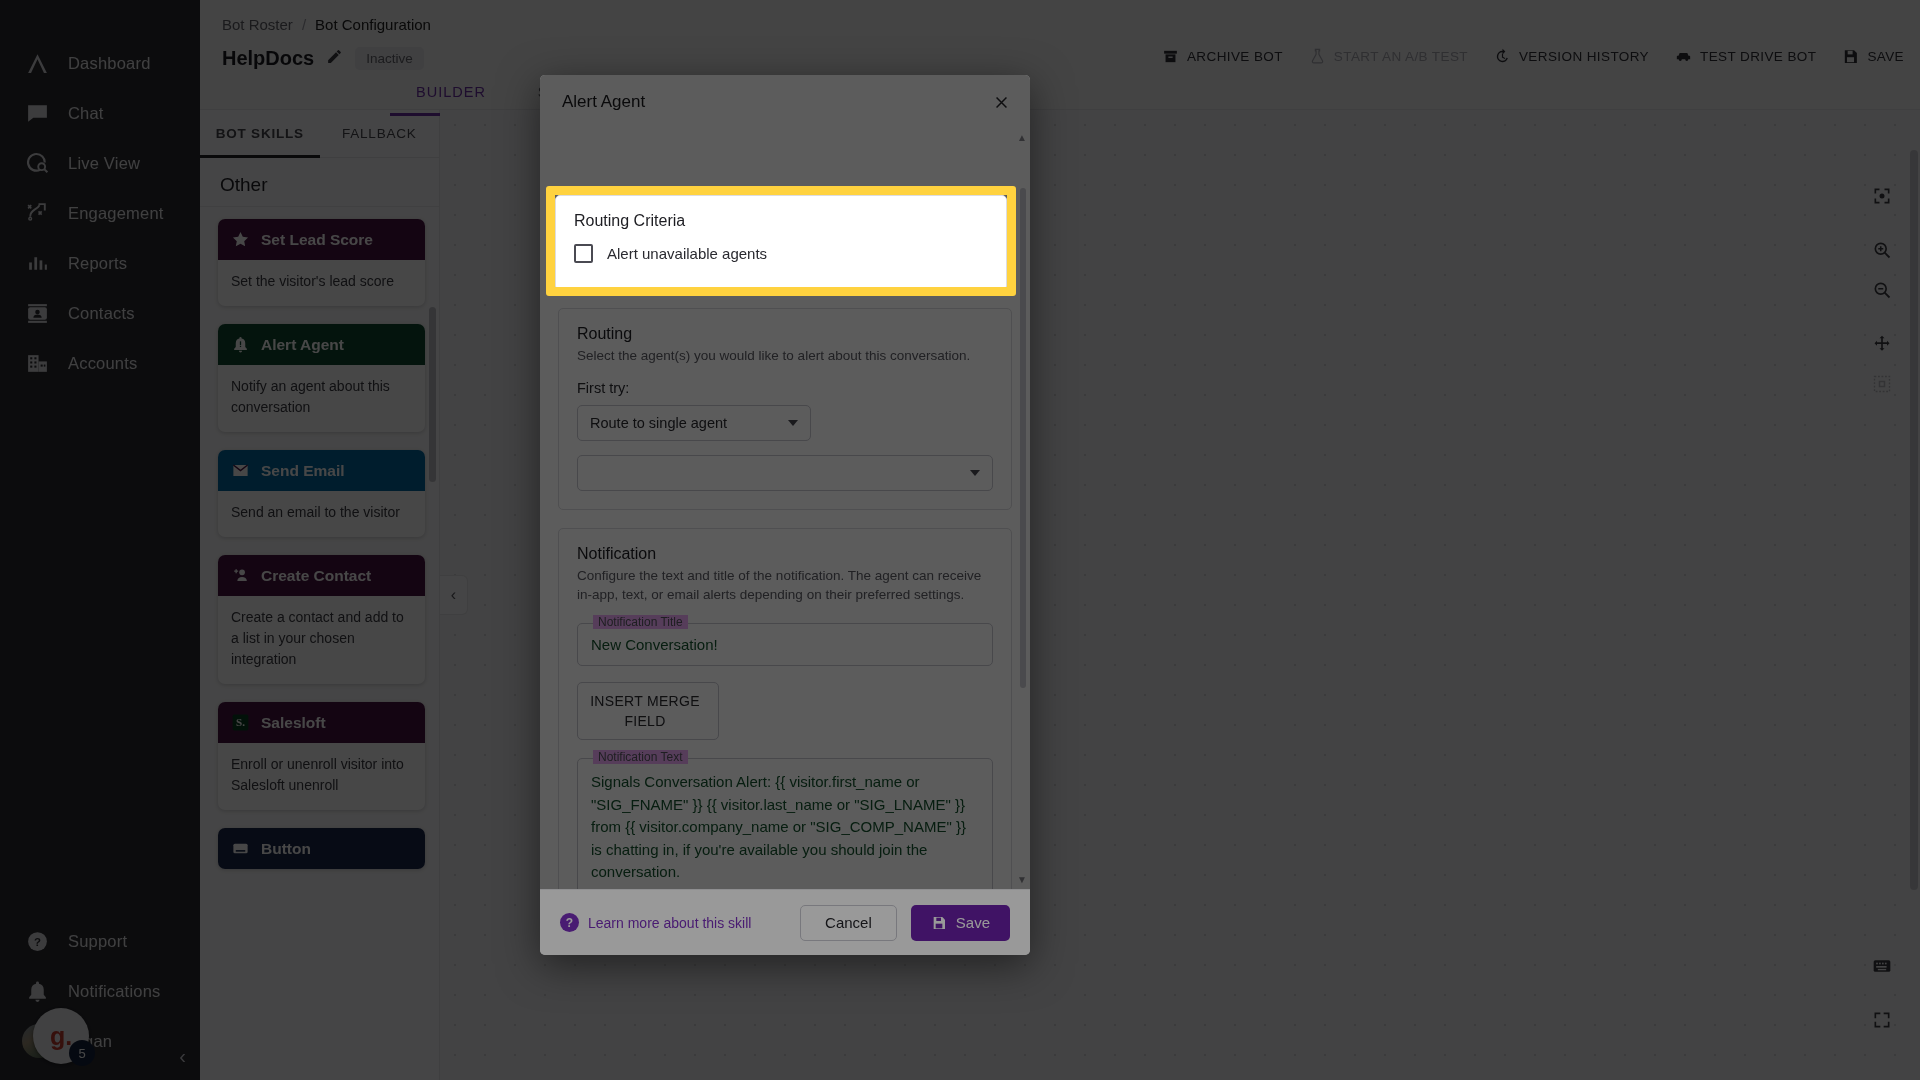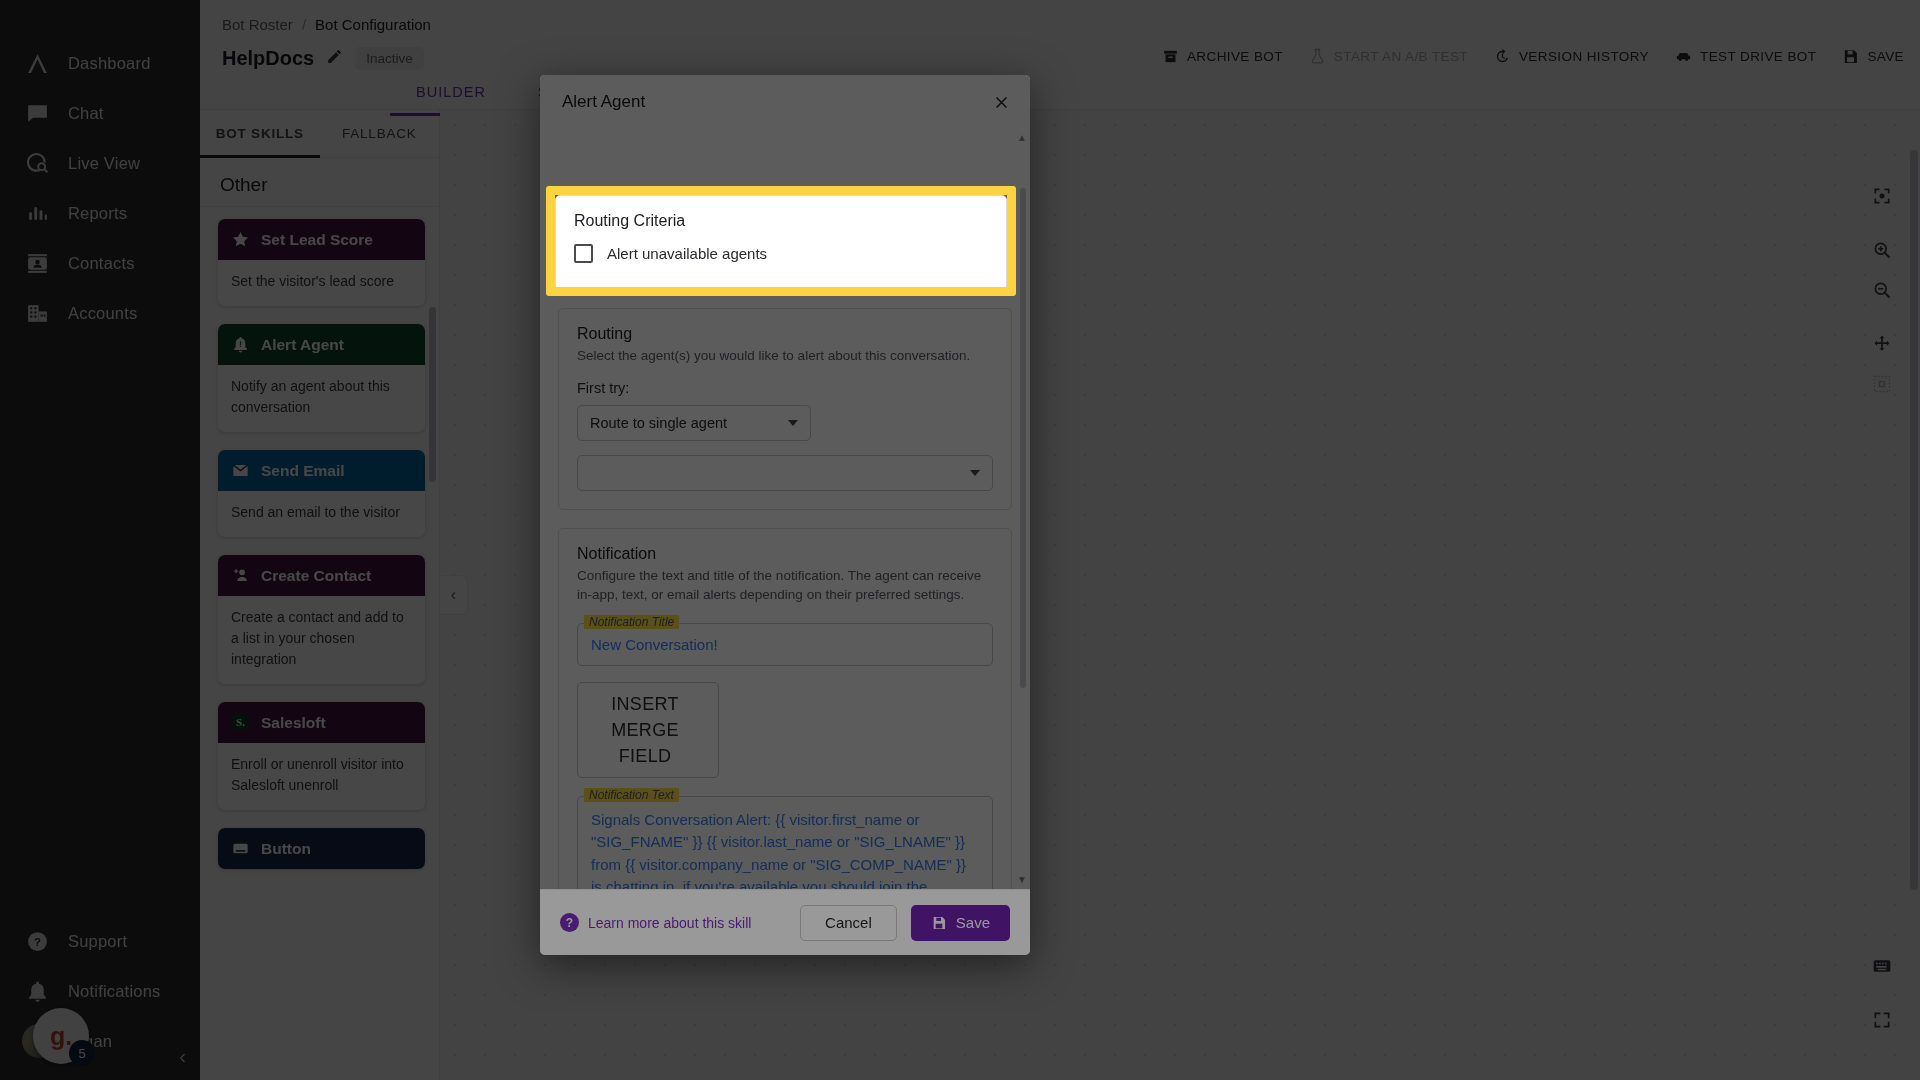--- a/index.html
+++ b/index.html
@@ -139,29 +139,29 @@
     height: 36px; border:1px solid #c9c9d0; border-radius:5px; display:flex; align-items:center;
     padding: 0 12px; font-size: 14.5px; color:#2a2a30; justify-content:space-between; background:#fff;
   }
   .select .car { border-left:5px solid transparent; border-right:5px solid transparent; border-top:6px solid #4a4a52;}
   .btn-outline {
     display:inline-flex; align-items:center; justify-content:center; height: 32px; padding: 0 14px;
     border:1px solid #c9c9d0; border-radius:5px; font-size: 13px; letter-spacing:.4px; color:#2a2a30; background:#fff;
   }
   .tf-wrap { position:relative; margin-top: 18px; }
   .tf-legend {
-    position:absolute; left: 7px; top: -8px; background:#fde047; padding: 0 5px; font-size: 12px; color:#56565e;font-style:italic;
-  }
-  .tf-box { border:1px solid #c9c9d0; border-radius:5px; padding: 12px 13px; font-size: 15px; color:#3b82f6; }
+    position:absolute; left: 16px; top: -8px; background:#f0abfc; padding: 0 5px; font-size: 12px; color:#56565e;
+  }
+  .tf-box { border:1px solid #c9c9d0; border-radius:5px; padding: 12px 13px; font-size: 15px; color:#14532d; }
   .tf-box.ta { min-height: 105px; line-height:1.5; }
   .imf {
     width: 142px; border:1px solid #c9c9d0; border-radius:5px; padding: 8px 10px; margin-top:16px;
     display:flex; align-items:center; justify-content:space-between; gap:6px;
   }
-  .imf-txt { font-size:18px; letter-spacing:.3px; color:#2a2a30; text-align:center; line-height:1.45; flex:1;}
+  .imf-txt { font-size:14px; letter-spacing:.3px; color:#2a2a30; text-align:center; line-height:1.45; flex:1;}
 
   
   .highlight {
     position:absolute; left: 6px; top: 58px; width: 470px; height: 110px;
     border: 9px solid #ffd23f; border-radius: 3px; z-index: 5; pointer-events:none;
   }
   .hl-card {
     position:absolute; left: 15px; top: 67px; width: 452px; height: 96px; background:#fff;
     border:1px solid #dcdce1; border-radius:5px; z-index: 4;
   }
@@ -213,20 +213,31 @@
         <span class="nav-ico">
           <svg viewBox="0 0 24 24">
               <path d="M11 2a9 9 0 1 0 4 17l-1.4-1.7A7 7 0 1 1 18 11h2A9 9 0 0 0 11 2z"></path>
               <circle cx="16" cy="15" r="3.3" fill="none" stroke="#d8d8dc" stroke-width="1.8"></circle>
               <path d="M18.4 17.4 21.5 20.5" stroke="#d8d8dc" stroke-width="2" fill="none"></path>
             </svg>
         </span>
         <span class="nav-label">Live View</span>
       </div>
 
+      <div class="nav-item">
+        <span class="nav-ico">
+          <svg viewBox="0 0 24 24">
+              <path d="M5 19a2 2 0 1 1 0-4 2 2 0 0 1 0 4zm0-2.6a.6.6 0 1 0 0 1.2.6.6 0 0 0 0-1.2z"></path>
+              <path d="M5 15c0-7 6-6 9-11" stroke="#d8d8dc" stroke-width="1.8" fill="none"></path>
+              <path d="M13 3h6v6" stroke="#d8d8dc" stroke-width="1.8" fill="none"></path>
+              <path d="M3 4l3 3M6 4l-3 3M13 10l3 3M16 10l-3 3" stroke="#d8d8dc" stroke-width="1.6"></path>
+            </svg>
+        </span>
+        <span class="nav-label">Engagement</span>
+      </div>
 
       <div class="nav-item">
         <span class="nav-ico">
           <svg viewBox="0 0 24 24">
               <rect x="4" y="11" width="2.6" height="7"></rect>
               <rect x="9" y="6" width="2.6" height="12"></rect>
               <rect x="14" y="9" width="2.6" height="9"></rect>
               <rect x="19" y="13" width="2" height="5"></rect>
             </svg>
         </span>

